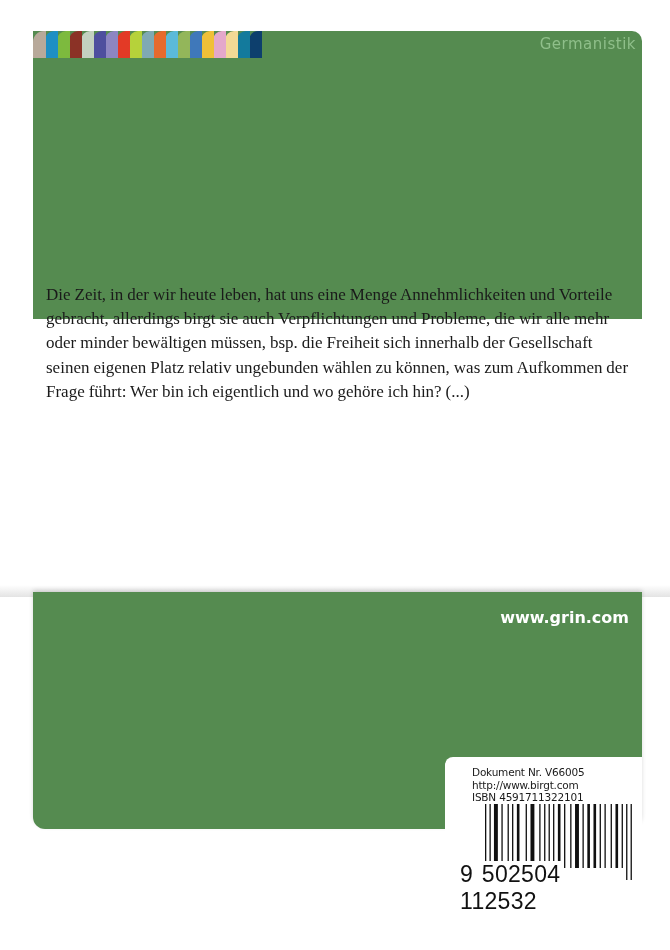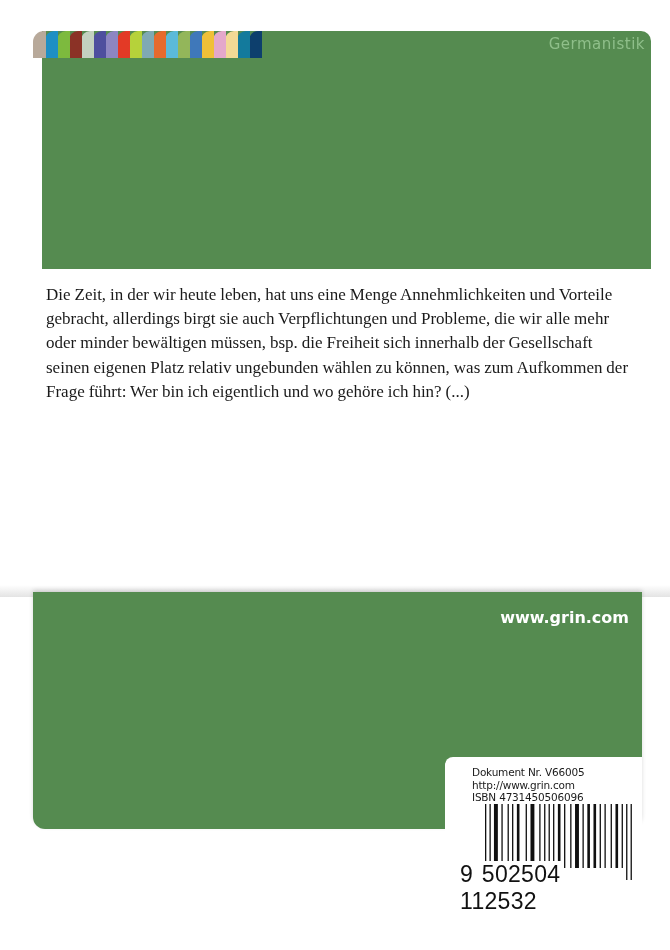--- a/index.html
+++ b/index.html
@@ -1,17 +1,17 @@
 <!DOCTYPE html>
 <html><head>
 <meta charset="utf-8">
 <style>
   html, body { margin:0; padding:0; }
   body { width:670px; height:950px; background:#ffffff; position:relative; overflow:hidden; font-family:"DejaVu Sans", sans-serif; }
-  .top-panel { position:absolute; left:33px; top:31px; width:609px; height:238px; background:#558b50; border-top-right-radius:10px;margin-left:9px; }
+  .top-panel { position:absolute; left:33px; top:31px; width:609px; height:288px; background:#558b50; border-top-right-radius:10px; }
   .tabs { position:absolute; left:33px; top:31px; height:27px; display:flex; }
   .tab { width:13px; height:27px; border-top-left-radius:9px; margin-right:-1px; }
   .tab:first-child { border-top-left-radius:11px; }
   .subject { position:absolute; right:6px; top:4px; font-size:15px; letter-spacing:0.5px; font-family:"DejaVu Sans", sans-serif; }
   .blurb { position:absolute; left:46px; top:283px; width:590px; font-family:"Liberation Serif", serif; font-size:17px; line-height:24.2px; color:#1a1a1a; word-spacing:-0.3px; }
   .shadow { position:absolute; left:0; top:585px; width:670px; height:12px; background:linear-gradient(to bottom, rgba(255,255,255,0), rgba(200,200,200,0.5)); }
   .bottom-panel { position:absolute; left:33px; top:592px; width:609px; height:237px; background:#558b50; border-bottom-left-radius:12px; border-bottom-right-radius:12px; box-shadow:0 -2px 4px rgba(0,0,0,0.15); }
   .url { position:absolute; right:13px; top:16px; color:#ffffff; font-weight:bold; font-size:16px; font-family:"DejaVu Sans", sans-serif; }
   .barcode-box { position:absolute; left:445px; top:757px; width:197px; height:146px; background:#ffffff; border-top-left-radius:8px; border-bottom-left-radius:8px;text-decoration:underline; }
   .meta { position:absolute; left:27px; top:9px; font-size:10.5px; line-height:12.6px; color:#1a1a1a; font-family:"DejaVu Sans", sans-serif; letter-spacing:-0.2px; }
@@ -51,22 +51,22 @@
 
 <div class="shadow"></div>
 
 <div class="bottom-panel">
   <div class="url">www.grin.com</div>
 </div>
 
 <div class="barcode-box">
   <div class="meta">
     <div>Dokument Nr. V66005</div>
-    <div>http://www.grin.com</div>
-    <div>ISBN 4731450506096</div>
+    <div>http://www.birgt.com</div>
+    <div>ISBN 4591711322101</div>
   </div>
   <svg class="bars" id="bars" viewBox="0 0 158.79999999999987 76" preserveAspectRatio="none">
       <rect x="0" y="0" width="1.4" height="76" fill="#111"></rect>
       <rect x="4.8" y="0" width="1.4" height="76" fill="#111"></rect>
       <rect x="9.6" y="0" width="4.199999999999999" height="64" fill="#111"></rect>
       <rect x="17.6" y="0" width="1.4" height="64" fill="#111"></rect>
       <rect x="24.200000000000003" y="0" width="1.4" height="64" fill="#111"></rect>
       <rect x="29.000000000000004" y="0" width="1.4" height="64" fill="#111"></rect>
       <rect x="34.2" y="0" width="2.8" height="64" fill="#111"></rect>
       <rect x="43.6" y="0" width="1.4" height="64" fill="#111"></rect>

